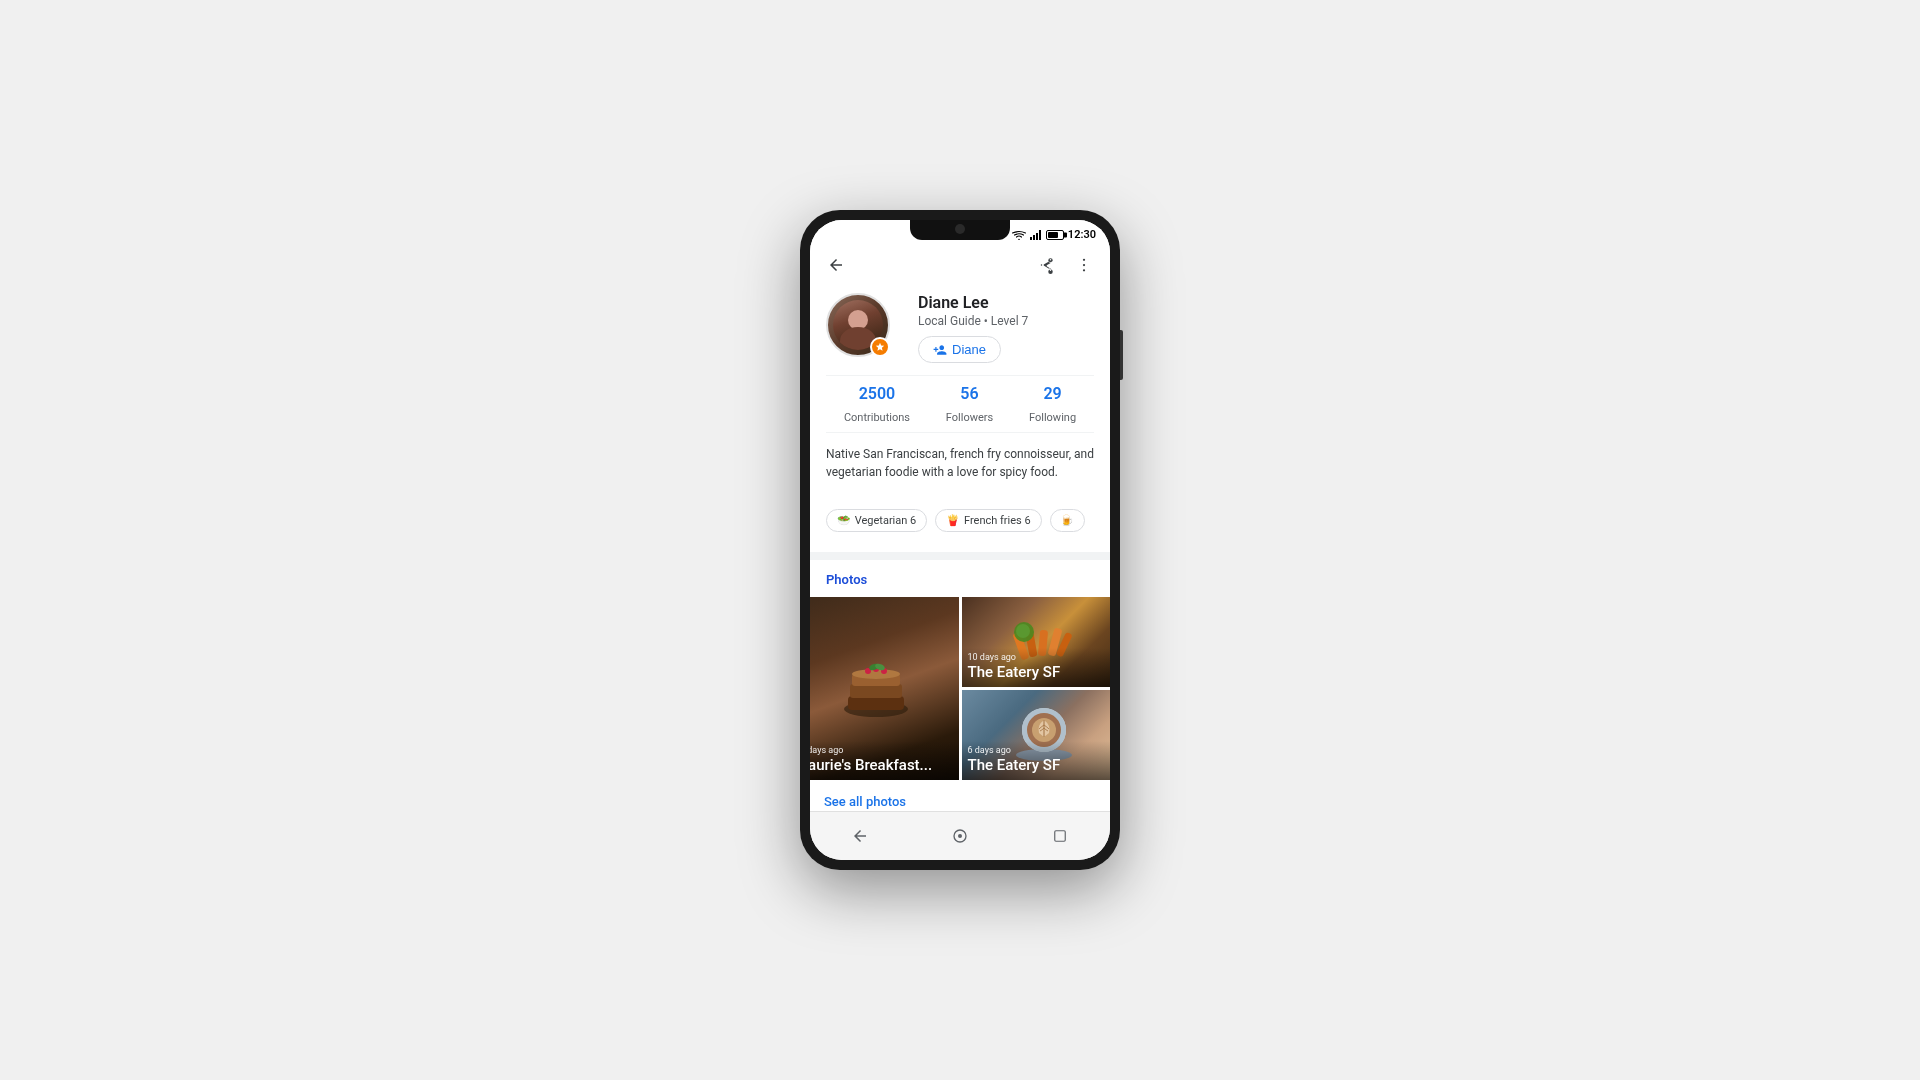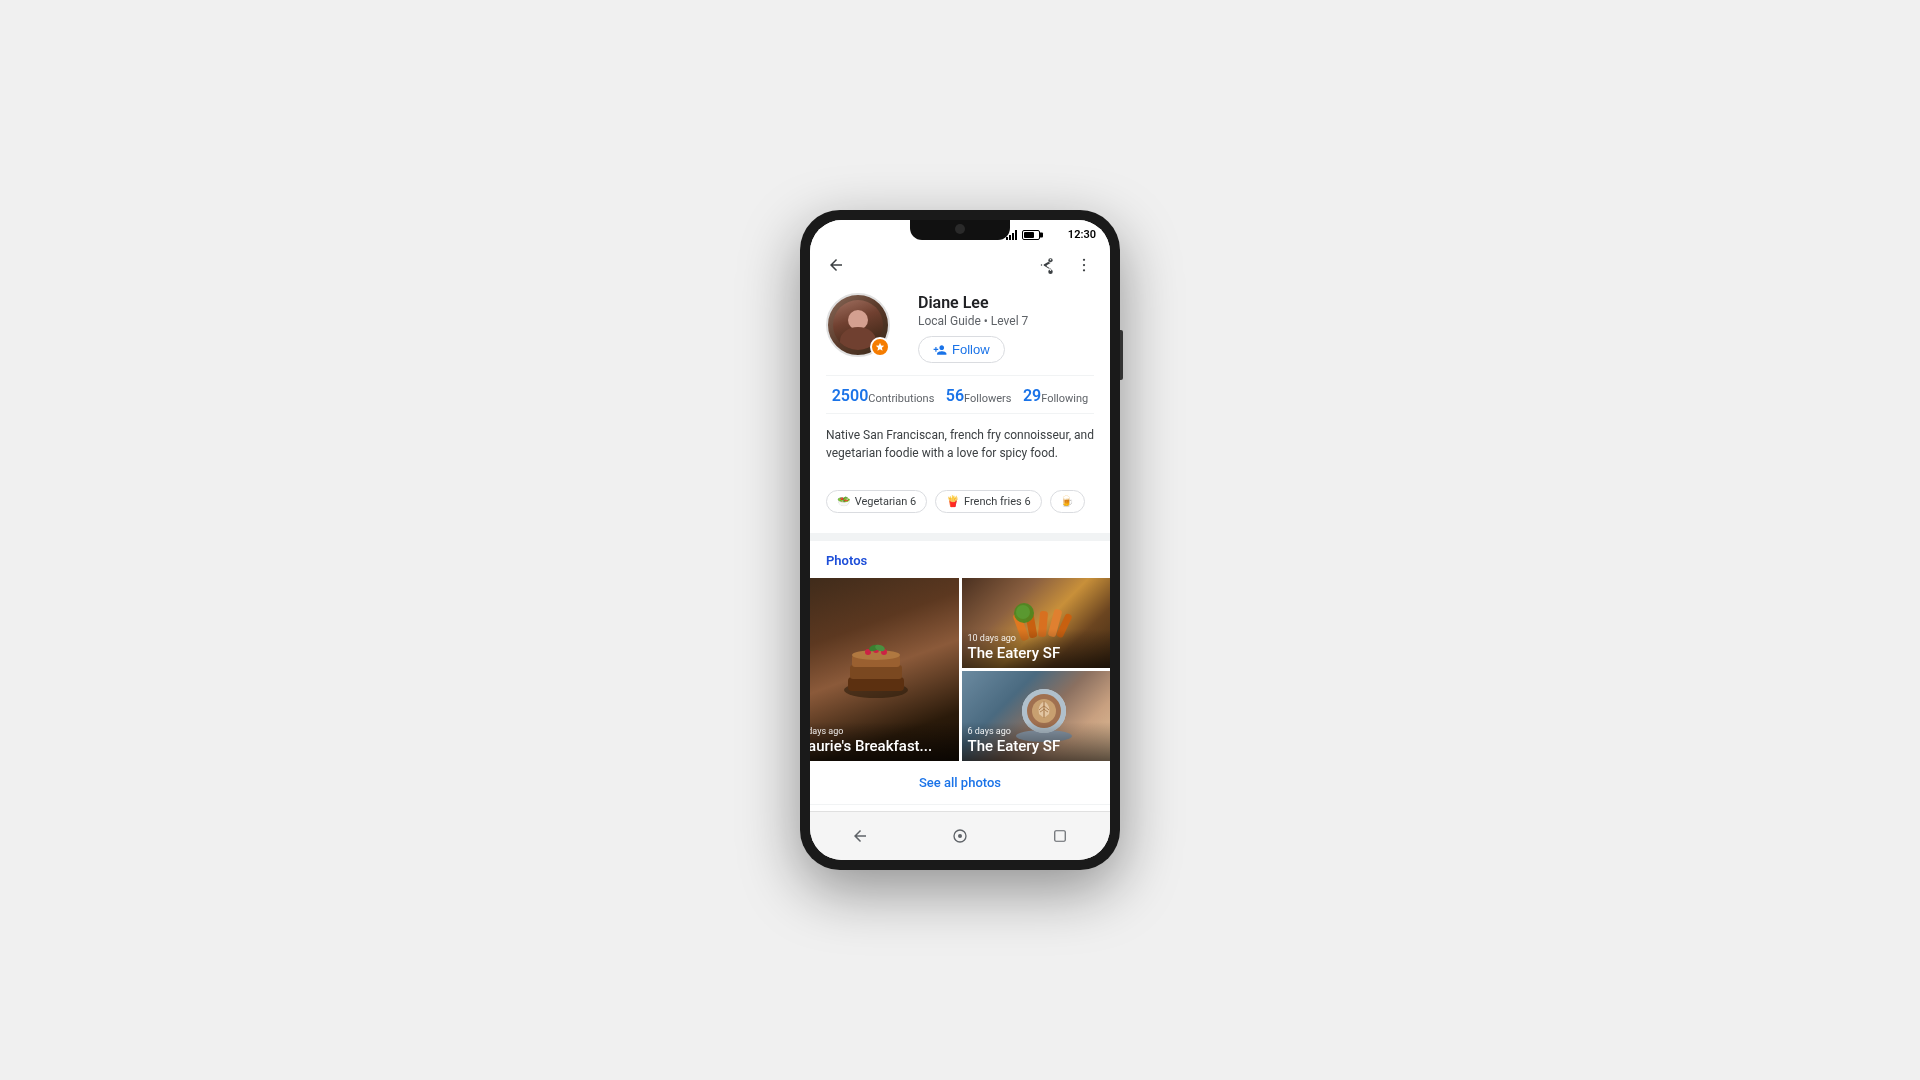--- a/index.html
+++ b/index.html
@@ -81,21 +81,20 @@
     .status-icons {
       display: flex;
       align-items: center;
       gap: 4px;
     }
 
     .status-time {
       font-size: 11px;
       font-weight: 600;
       color: #000;
-      padding-left: 24px;
     }
 
     .battery-icon {
       width: 18px;
       height: 10px;
       border: 1.5px solid #000;
       border-radius: 2px;
       position: relative;
       display: flex;
       align-items: center;
@@ -236,21 +235,22 @@
       display: flex;
       justify-content: space-around;
       padding: 8px 0;
       border-top: 1px solid #f1f3f4;
       border-bottom: 1px solid #f1f3f4;
       margin-bottom: 12px;
     }
 
     .stat-item {
       display: flex;
-      align-items: flex-end;
+      flex-direction: column;
+      align-items: center;
     }
 
     .stat-number {
       font-size: 16px;
       font-weight: 600;
       color: #1a73e8;
     }
 
     .stat-label {
       font-size: 11px;
@@ -377,21 +377,20 @@
 
     .photo-place {
       font-size: 15px;
       color: #fff;
       font-weight: 500;
     }
 
     .see-all-btn {
       display: flex;
       align-items: center;
-      justify-content: center;
       padding: 14px;
       border-bottom: 1px solid #f1f3f4;
       cursor: pointer;
     }
 
     .see-all-text {
       font-size: 13px;
       font-weight: 500;
       color: #1a73e8;
     }
@@ -531,21 +530,21 @@
             </div>
           </div>
 
           <div class="profile-info">
             <div class="profile-name">Diane Lee</div>
             <div class="profile-subtitle">Local Guide • Level 7</div>
             <button class="follow-btn">
               <svg width="14" height="14" viewBox="0 0 24 24">
                 <path d="M15 12c2.21 0 4-1.79 4-4s-1.79-4-4-4-4 1.79-4 4 1.79 4 4 4zm-9-2V7H4v3H1v2h3v3h2v-3h3v-2H6zm9 4c-2.67 0-8 1.34-8 4v2h16v-2c0-2.66-5.33-4-8-4z" fill="#1a73e8"></path>
               </svg>
-              <span>Follow</span>
+              <span>Diane</span>
             </button>
           </div>
         </div>
 
         <div class="stats-row">
           <div class="stat-item">
             <span class="stat-number">2500</span>
             <span class="stat-label">Contributions</span>
           </div>
           <div class="stat-item">

